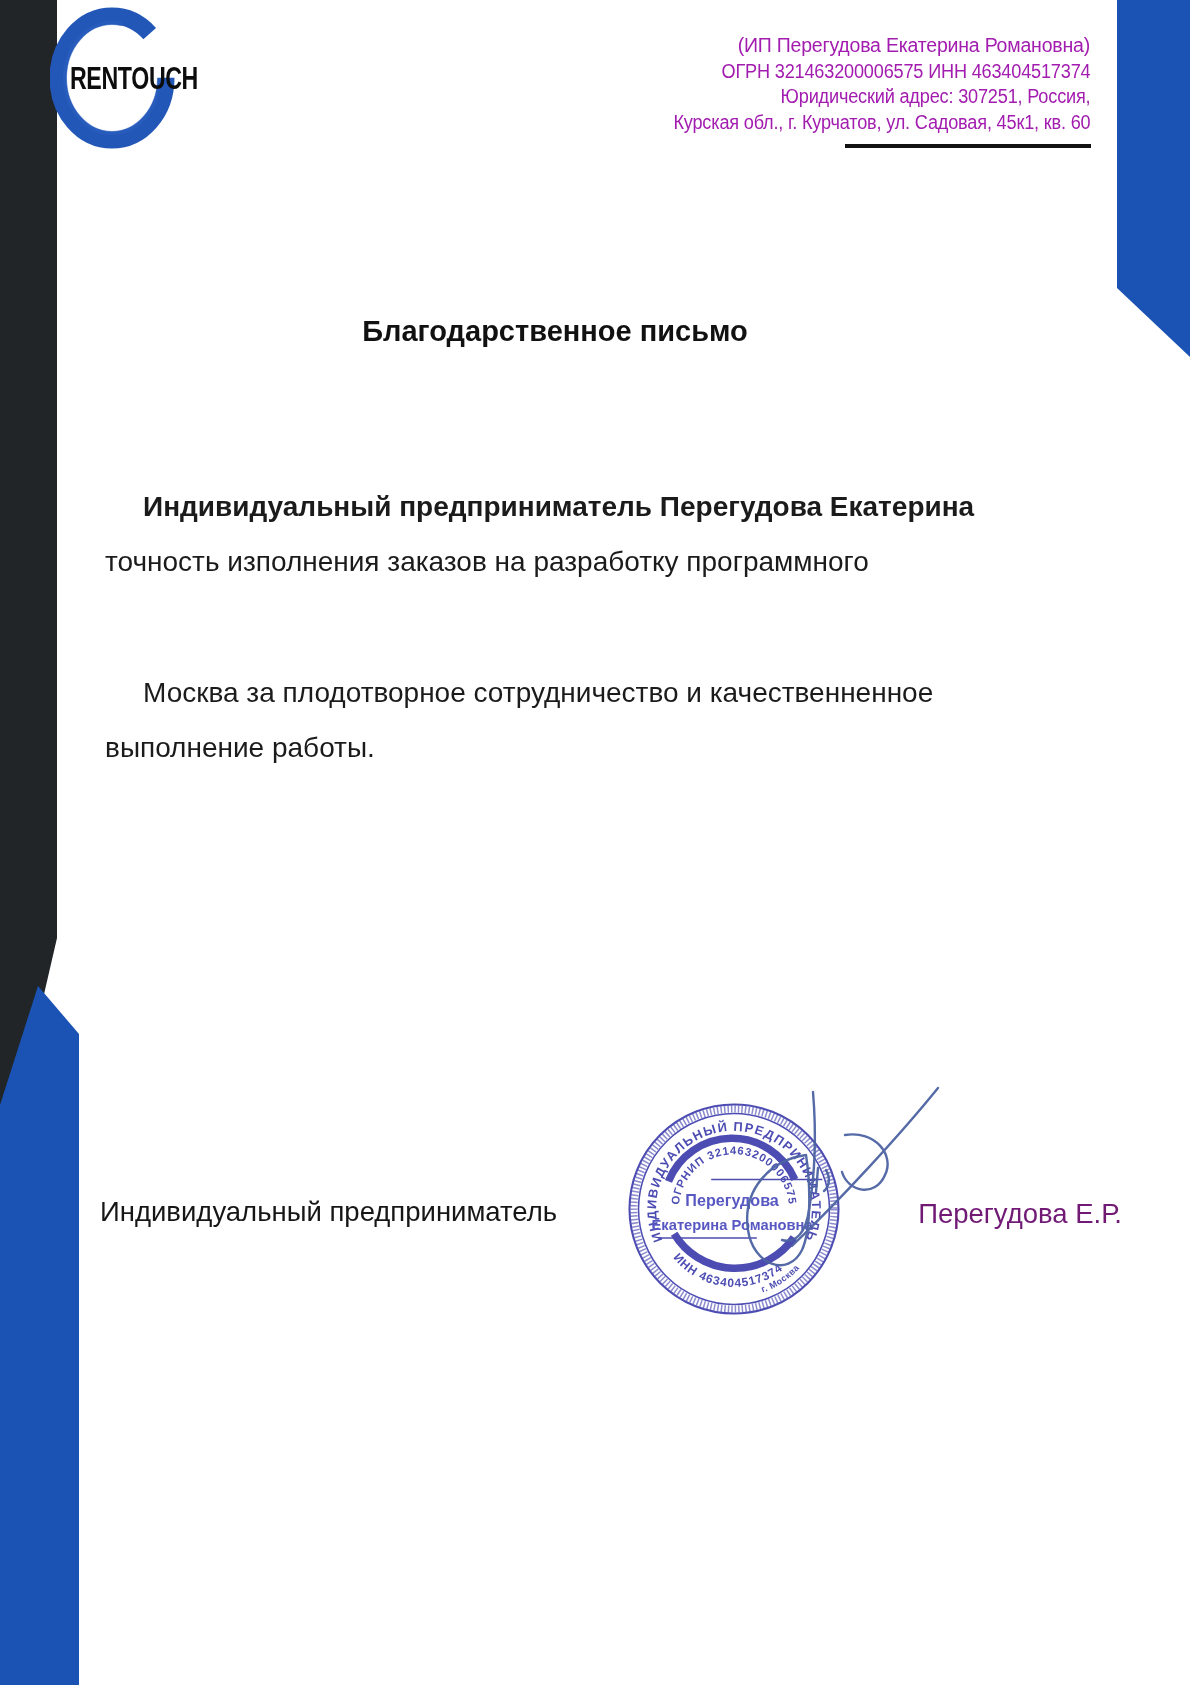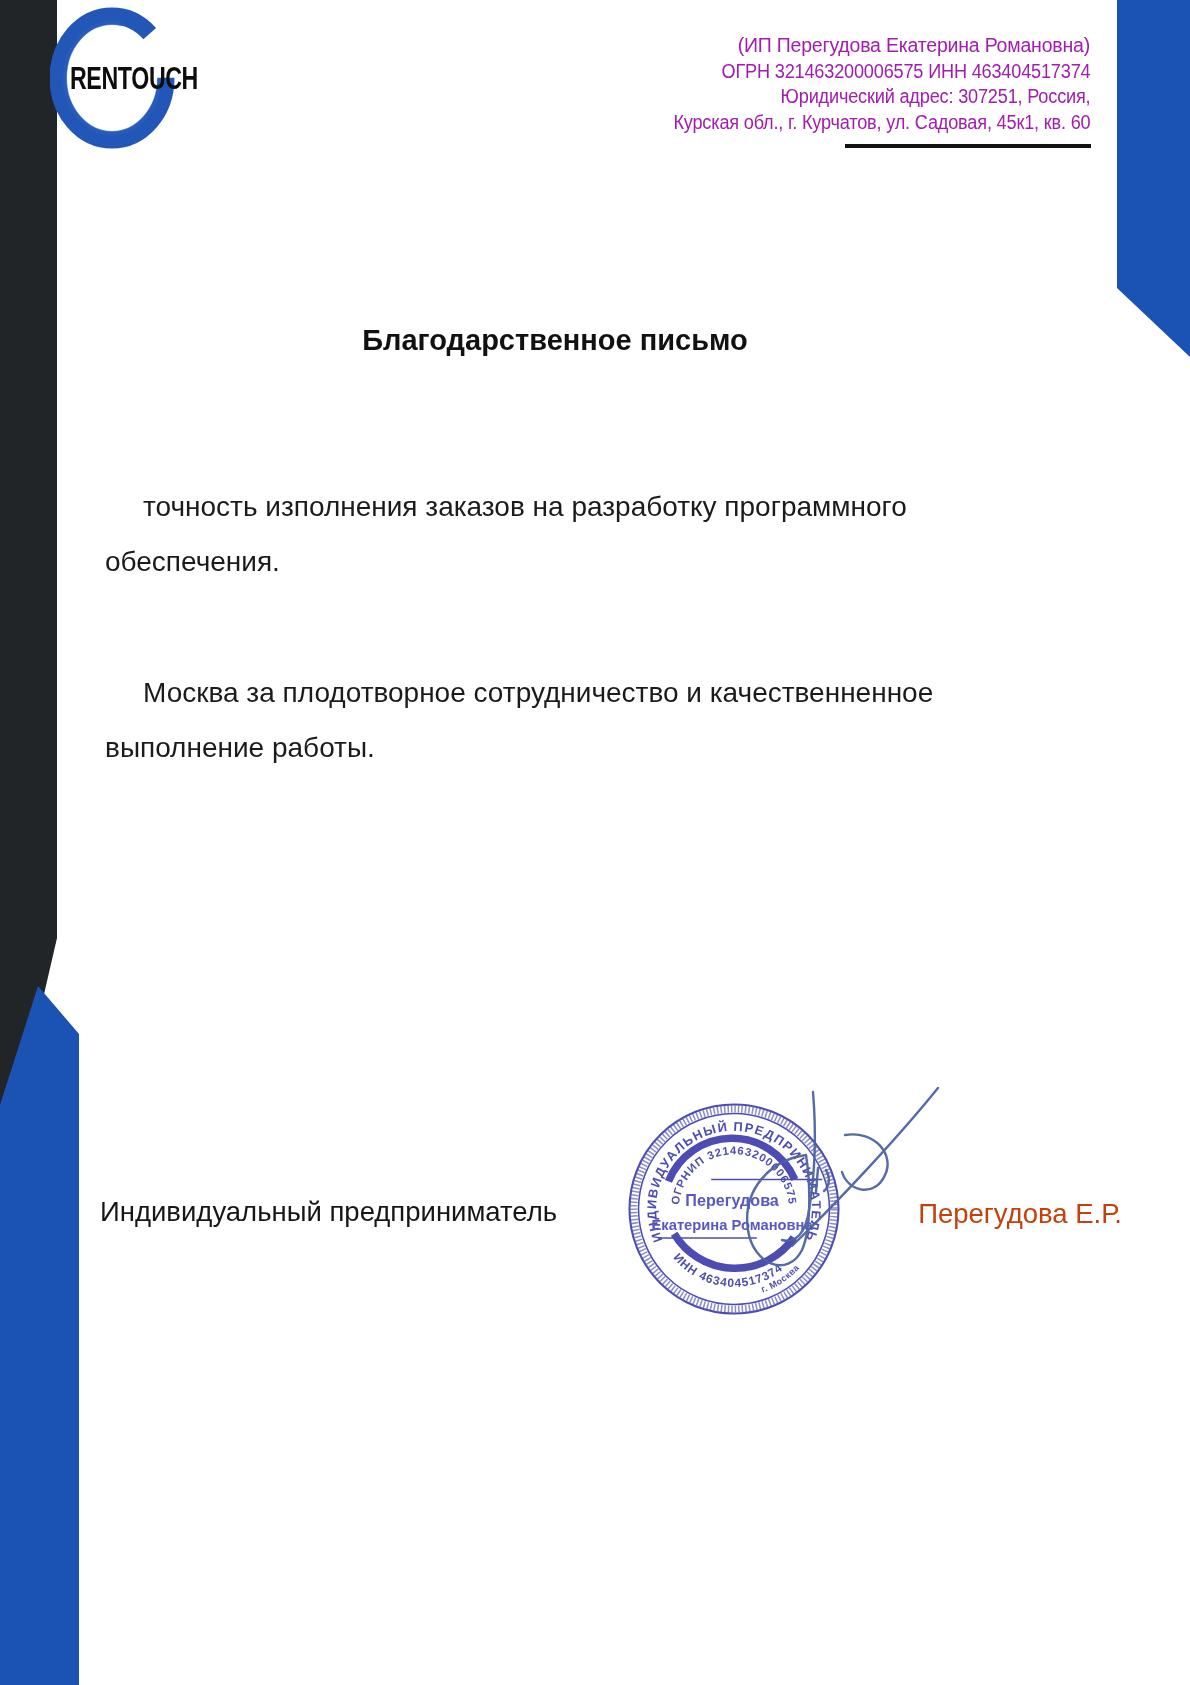--- a/index.html
+++ b/index.html
@@ -13,32 +13,32 @@
   .hdr{
     position:absolute;top:33px;right:100px;text-align:right;
     font-size:19.5px;line-height:25.5px;color:#a21caf;letter-spacing:-0.2px;
   }
   .hdr .cond{transform:scaleX(0.93);transform-origin:100% 50%;font-weight:500;}
   .hdr-underline{position:absolute;top:144px;right:99px;width:246px;height:4px;background:#121212;}
   
   .logo{position:absolute;left:50px;top:5px;width:160px;height:145px;}
   
   .title{
-    position:absolute;top:324px;left:105px;width:900px;text-align:center;
+    position:absolute;top:315px;left:105px;width:900px;text-align:center;
     font-size:29px;font-weight:bold;color:#111;
   }
   
   .body-text{position:absolute;left:105px;top:479px;width:912px;font-size:28px;color:#1b1b1b;}
   .bline{height:55px;line-height:55px;white-space:pre;}
   .para.indent .bline:first-child{padding-left:38px;}
   .para + .para{margin-top:76px;}
   .b{font-weight:bold;}
   
   .sig-left{position:absolute;left:100px;top:1196px;font-size:27.5px;color:#161616;}
-  .sig-right{position:absolute;right:68px;top:1198px;font-size:27.5px;color:#c2410c;}
+  .sig-right{position:absolute;right:68px;top:1198px;font-size:27.5px;color:#701a75;}
   
   .stamp{position:absolute;left:620px;top:1095px;width:228px;height:228px;opacity:.92;}
   .autograph{position:absolute;left:700px;top:1060px;width:260px;height:260px;}
 </style>
 </head>
 <body>
 
 <div class="page">
 
   <svg class="bg" viewBox="0 0 1190 1685">
@@ -59,22 +59,22 @@
     <div class="cond">ОГРН 321463200006575 ИНН 463404517374</div>
     <div class="cond">Юридический адрес: 307251, Россия,</div>
     <div class="cond">Курская обл., г. Курчатов, ул. Садовая, 45к1, кв. 60</div>
   </div>
   <div class="hdr-underline"></div>
 
   <div class="title">Благодарственное письмо</div>
 
   <div class="body-text">
       <div class="para indent">
+        <div class="bline"><span class="b">Индивидуальный предприниматель Перегудова Екатерина</span></div>
         <div class="bline"><span>точность изполнения заказов на разработку программного</span></div>
-        <div class="bline"><span>обеспечения.</span></div>
       </div>
       <div class="para indent">
         <div class="bline"><span>Москва за плодотворное сотрудничество и качественненное</span></div>
         <div class="bline"><span>выполнение работы.</span></div>
       </div>
     </div>
 
   <div class="sig-left">Индивидуальный предприниматель</div>
   <div class="sig-right">Перегудова Е.Р.</div>
 

